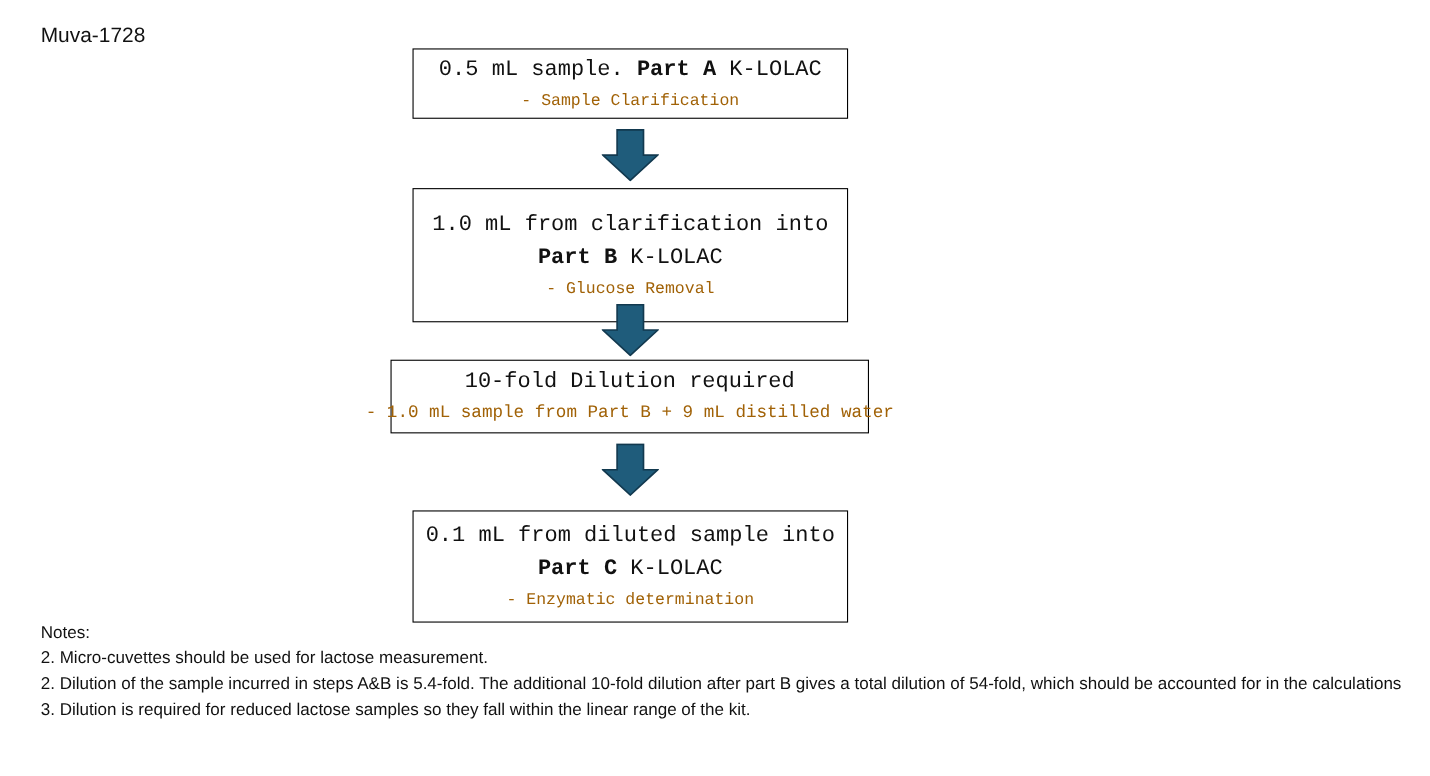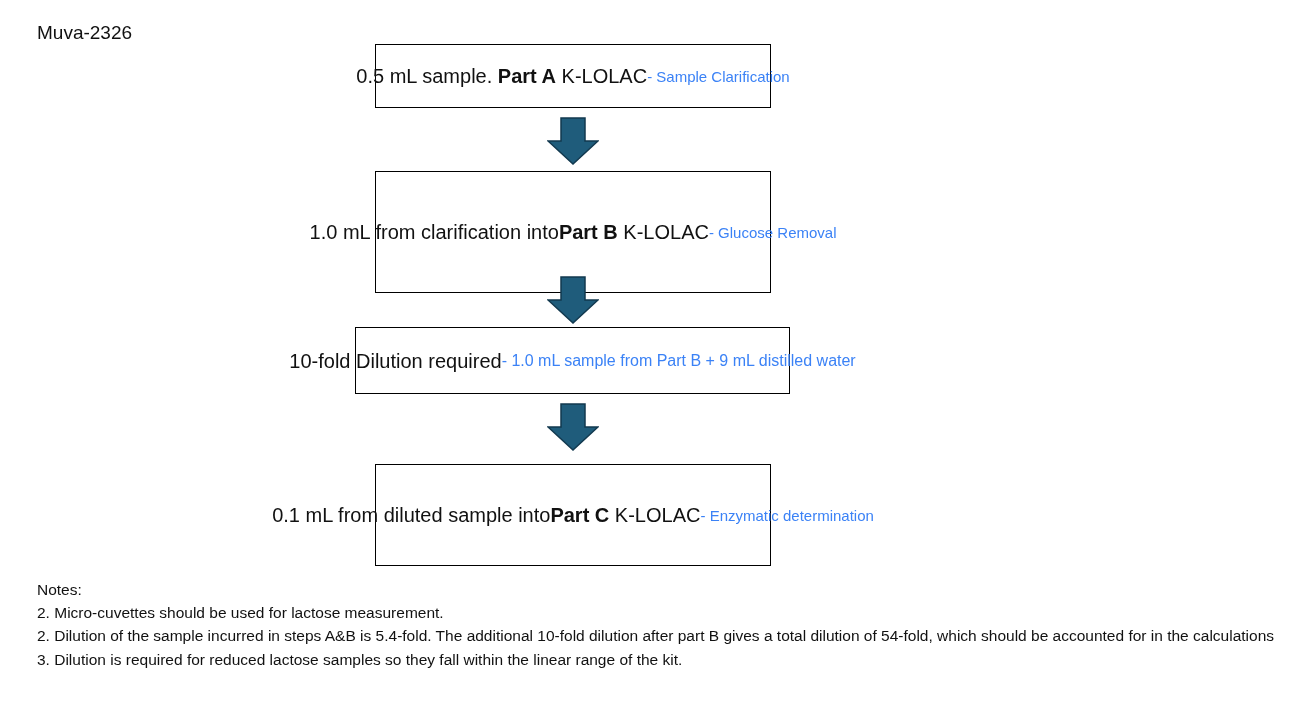--- a/index.html
+++ b/index.html
@@ -19,69 +19,70 @@
     top: 22px;
     font-size: 19px;
     font-weight: 400;
     color: #111111;
   }
   .flow-box {
     position: absolute;
     border: 1px solid #000000;
     background: #ffffff;
     display: flex;
-    flex-direction: row;
+    flex-direction: column;
     justify-content: center;
     align-items: center;
     text-align: center;
+    font-family: Liberation Mono, monospace;
   }
   .box-1 { left: 375px; top: 44px;  width: 396px; height: 64px; }
   .box-2 { left: 375px; top: 171px; width: 396px; height: 122px; }
   .box-3 { left: 355px; top: 327px; width: 435px; height: 67px; align-items: center; }
   .box-4 { left: 375px; top: 464px; width: 396px; height: 102px; }
   .box-line {
     font-size: 20px;
     line-height: 30px;
     color: #111111;
     white-space: nowrap;
   }
   .box-sub {
     font-size: 15px;
     line-height: 25px;
-    color: #3b82f6;
+    color: #a16207;
     white-space: nowrap;
   }
   .box-3 .box-sub { font-size: 16px; }
   .flow-arrow {
     position: absolute;
     left: 547px;
     width: 52px;
     height: 48px;
   }
   .arrow-1 { top: 117px; }
   .arrow-2 { top: 276px; }
   .arrow-3 { top: 403px; }
   .notes {
     position: absolute;
     left: 37px;
-    top: 578px;
+    top: 564px;
     width: 1245px;
     font-size: 15.5px;
     line-height: 23.2px;
     color: #111111;
   }
   .notes p { margin: 0; }
   b { font-weight: 700; }
 </style>
 </head>
 <body>
 
 <div class="canvas">
 
-  <div class="doc-title">Muva-2326</div>
+  <div class="doc-title">Muva-1728</div>
 
   <div class="flow-box box-1">
     <div class="box-line"><span>0.5 mL sample. </span><b>Part A</b><span> K-LOLAC</span></div>
     <div class="box-sub">- Sample Clarification</div>
   </div>
 
   <svg class="flow-arrow arrow-1" viewBox="0 0 52 48">
     <polygon points="14,1 38,1 38,24 51,24 26,47 1,24 14,24" stroke-width="1.5" fill="#1F5C7B" stroke="#12394F"></polygon>
   </svg>
 

